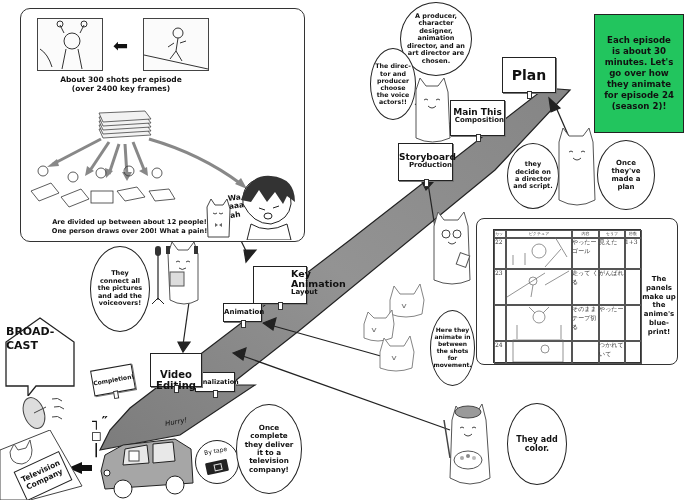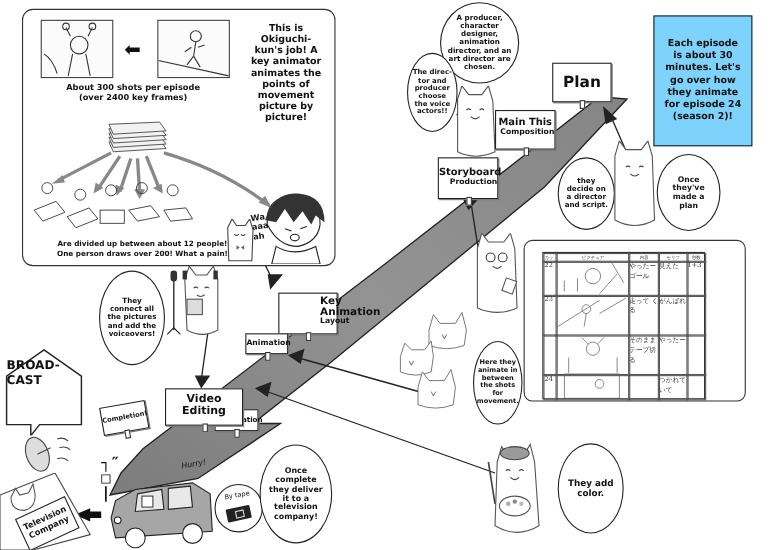--- a/index.html
+++ b/index.html
@@ -65,31 +65,20 @@
     <svg width="64" height="51">
       <circle cx="34" cy="14" r="5" fill="none" stroke="#333"></circle>
       <path d="M34 19 L32 32 L38 42 M32 32 L26 40 M30 24 L24 28 M36 24 L42 22" stroke="#333" fill="none"></path>
       <path d="M0 36 L64 50" stroke="#333"></path>
     </svg>
   </div>
   <div class="abs bold" style="left:10px;top:66px;width:180px;text-align:center;font-size:7.5px;line-height:1.25;">
     <div>About 300 shots per episode</div>
     <div>(over 2400 key frames)</div>
   </div>
-  <div class="abs bold" style="left:195px;top:12px;width:88px;text-align:center;font-size:8.6px;line-height:1.18;">
-    <div>This is</div>
-    <div>Okiguchi-</div>
-    <div>kun's job! A</div>
-    <div>key animator</div>
-    <div>animates the</div>
-    <div>points of</div>
-    <div>movement</div>
-    <div>picture by</div>
-    <div>picture!</div>
-  </div>
 
   <svg class="abs" style="left:72px;top:98px" width="62" height="34">
     <g fill="#f2f2f2" stroke="#444" stroke-width="0.8">
       <polygon points="6,22 52,20 58,28 10,31"></polygon>
       <polygon points="6,18 52,16 58,24 10,27"></polygon>
       <polygon points="6,14 52,12 58,20 10,23"></polygon>
       <polygon points="6,10 52,8 58,16 10,19"></polygon>
       <polygon points="6,6 52,4 58,12 10,15"></polygon>
     </g>
   </svg>
@@ -182,30 +171,30 @@
   <span style="display:block">Animation</span>
   <span class="sub">Layout</span>
   <div class="post"></div>
 </div>
 <div class="sign" style="left:223px;top:303px;width:37px;height:17px;font-size:7px;line-height:17px;">
   <span>Animation</span><div class="post"></div>
 </div>
 <div class="sign" style="left:195px;top:328px;width:38px;height:18px;font-size:6.5px;line-height:18px;margin-top:44px;">
   <span>Finalization</span><div class="post"></div>
 </div>
-<div class="sign" style="left:150px;top:353px;width:71px;height:34px;font-size:10px;padding-top:4px;box-sizing:border-box;">
+<div class="sign" style="left:150px;top:353px;width:52px;height:34px;font-size:10px;padding-top:16px;box-sizing:border-box;">
   <span style="display:block">Video</span>
   <span style="display:block">Editing</span>
   <div class="post"></div>
 </div>
 <div class="sign" style="left:92px;top:367px;width:40px;height:24px;font-size:6px;line-height:24px;transform:rotate(-10deg);">
   <span>Completion!</span><div class="post"></div>
 </div>
 
-<div class="abs bold" style="left:594px;top:14px;width:88px;height:117px;border:1.3px solid #222;background:#7dd3fc;display:flex;flex-direction:column;justify-content:center;align-items:center;font-size:8.6px;line-height:1.28;text-align:center;">
+<div class="abs bold" style="left:594px;top:14px;width:88px;height:117px;border:1.3px solid #222;background:#22c55e;display:flex;flex-direction:column;justify-content:center;align-items:center;font-size:8.6px;line-height:1.28;text-align:center;">
   <div>Each episode</div>
   <div>is about 30</div>
   <div>minutes. Let's</div>
   <div>go over how</div>
   <div>they animate</div>
   <div>for episode 24</div>
   <div>(season 2)!</div>
 </div>
 
 <div class="bubble" style="left:507px;top:143px;width:52px;height:66px;font-size:6.5px;padding:4px;box-sizing:border-box;">
@@ -257,20 +246,21 @@
           <path d="M8 28 L8 18 M20 28 L20 16 M50 0 L62 20 M40 30 L56 12"></path>
         <circle cx="28" cy="44" r="4"></circle>
           <path d="M28 48 L26 60 M2 60 L40 36 M40 48 L64 34"></path>
         <circle cx="34" cy="80" r="6"></circle>
           <path d="M24 70 L30 76 M44 70 L38 76 M12 102 L12 88 M56 102 L56 88"></path>
         <rect x="8" y="103" width="50" height="22"></rect>
           <circle cx="40" cy="112" r="4"></circle>
       </g>
     </svg>
   </div>
+  <div class="abs bold" style="left:165px;top:56px;width:34px;font-size:7px;line-height:1.25;text-align:center;">The panels make up the anime's blue- print!</div>
 </div>
 
 <svg class="abs cat" style="left:428px;top:212px" width="48" height="75">
   <path d="M6 14 L10 0 L16 8 L30 8 L36 0 L40 14 L42 68 Q24 76 6 68 Z" fill="#fff" stroke="#555"></path>
   <circle cx="18" cy="22" r="4" fill="none" stroke="#444"></circle>
     <circle cx="29" cy="22" r="4" fill="none" stroke="#444"></circle>
   <path d="M20 30 Q24 34 28 30" stroke="#444" fill="none"></path>
   <rect x="30" y="42" width="10" height="12" fill="#fff" stroke="#555" transform="rotate(20 35 48)"></rect>
 </svg>
 

